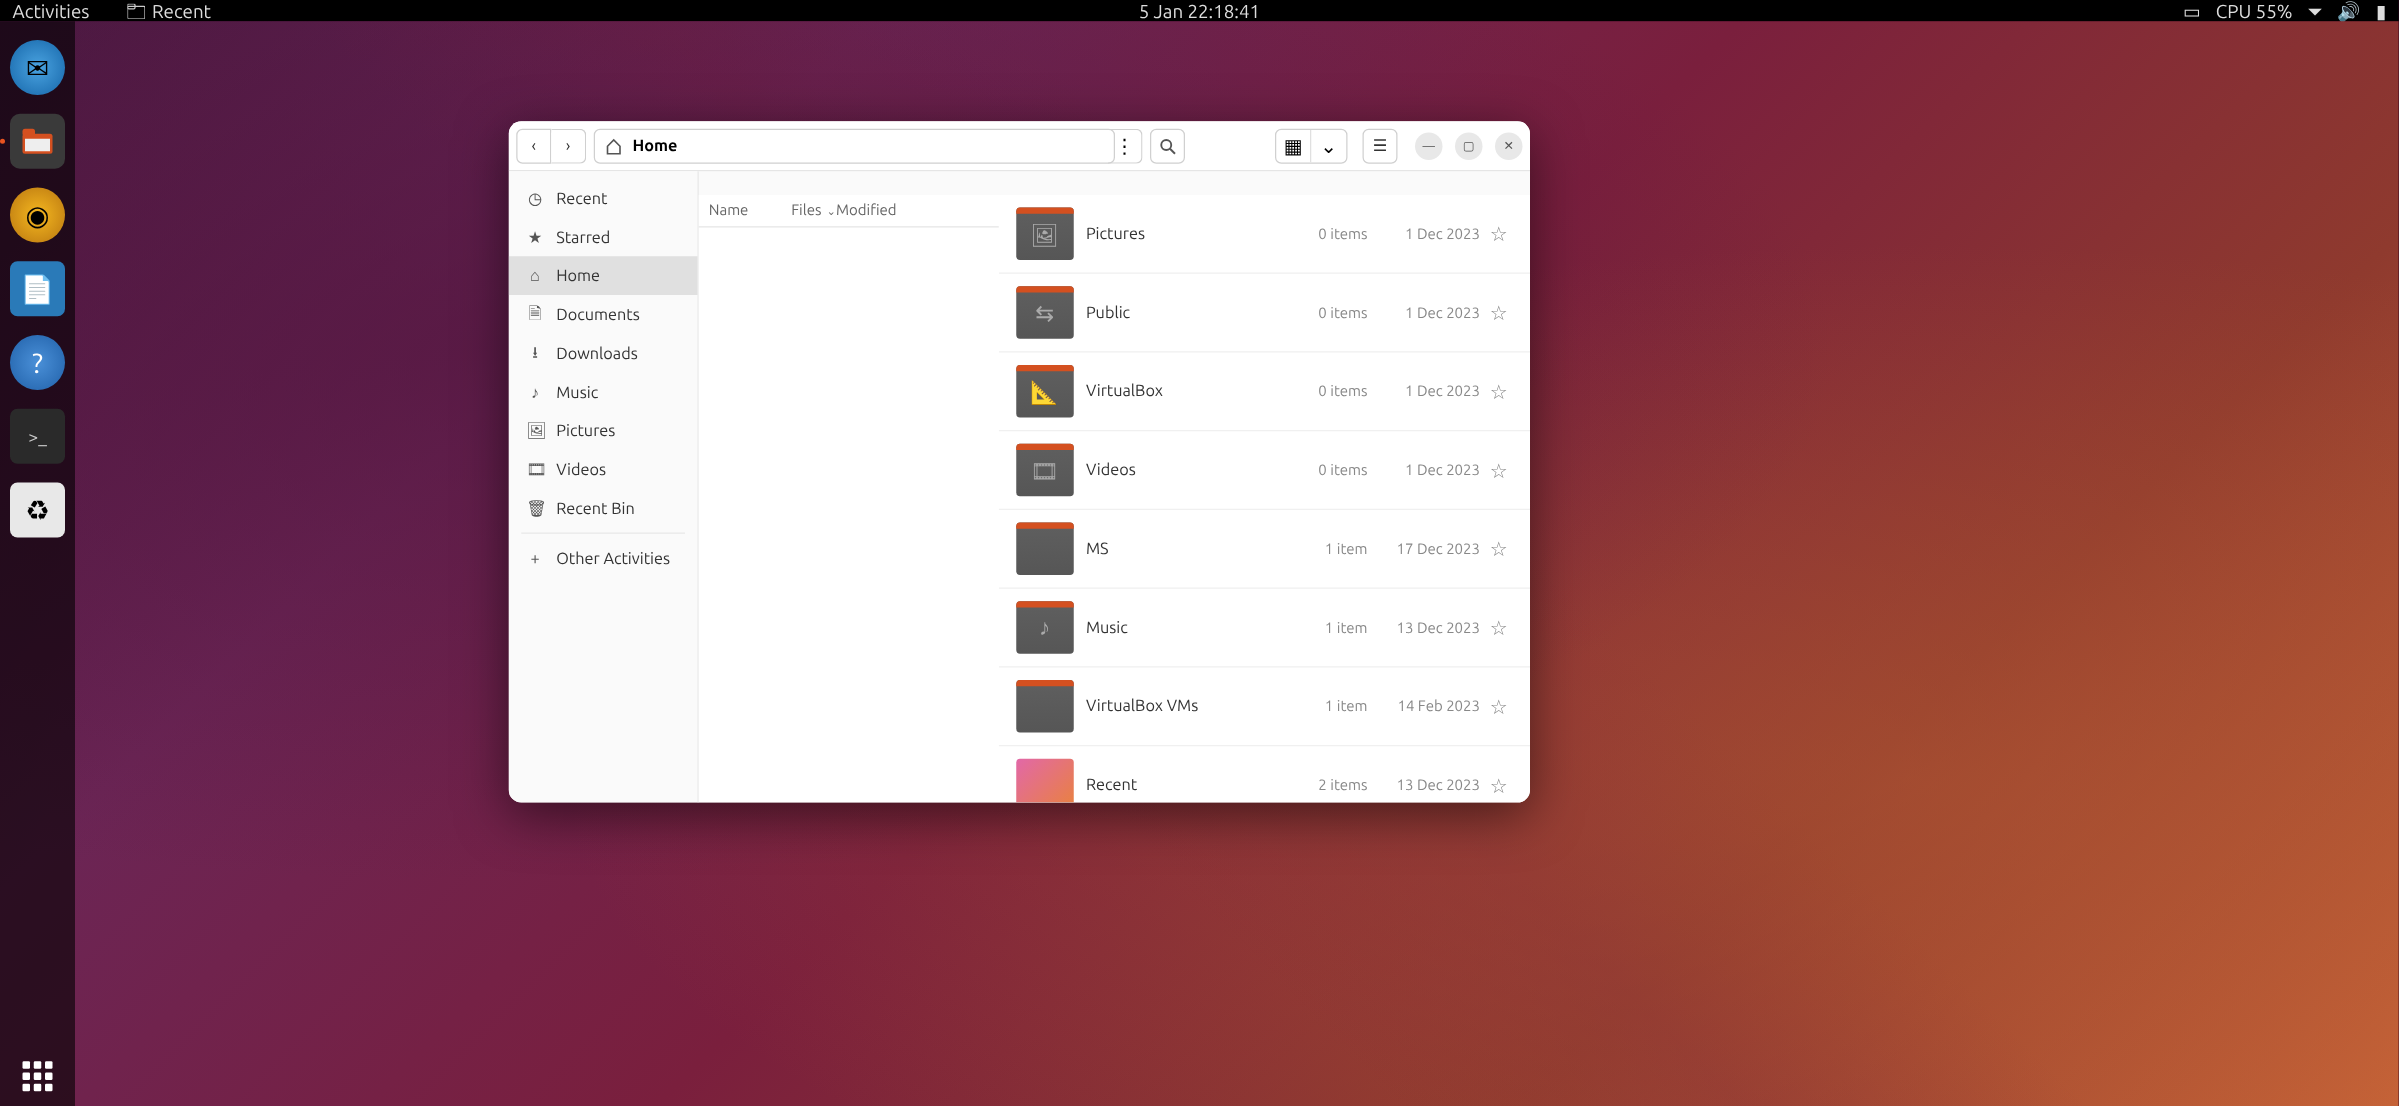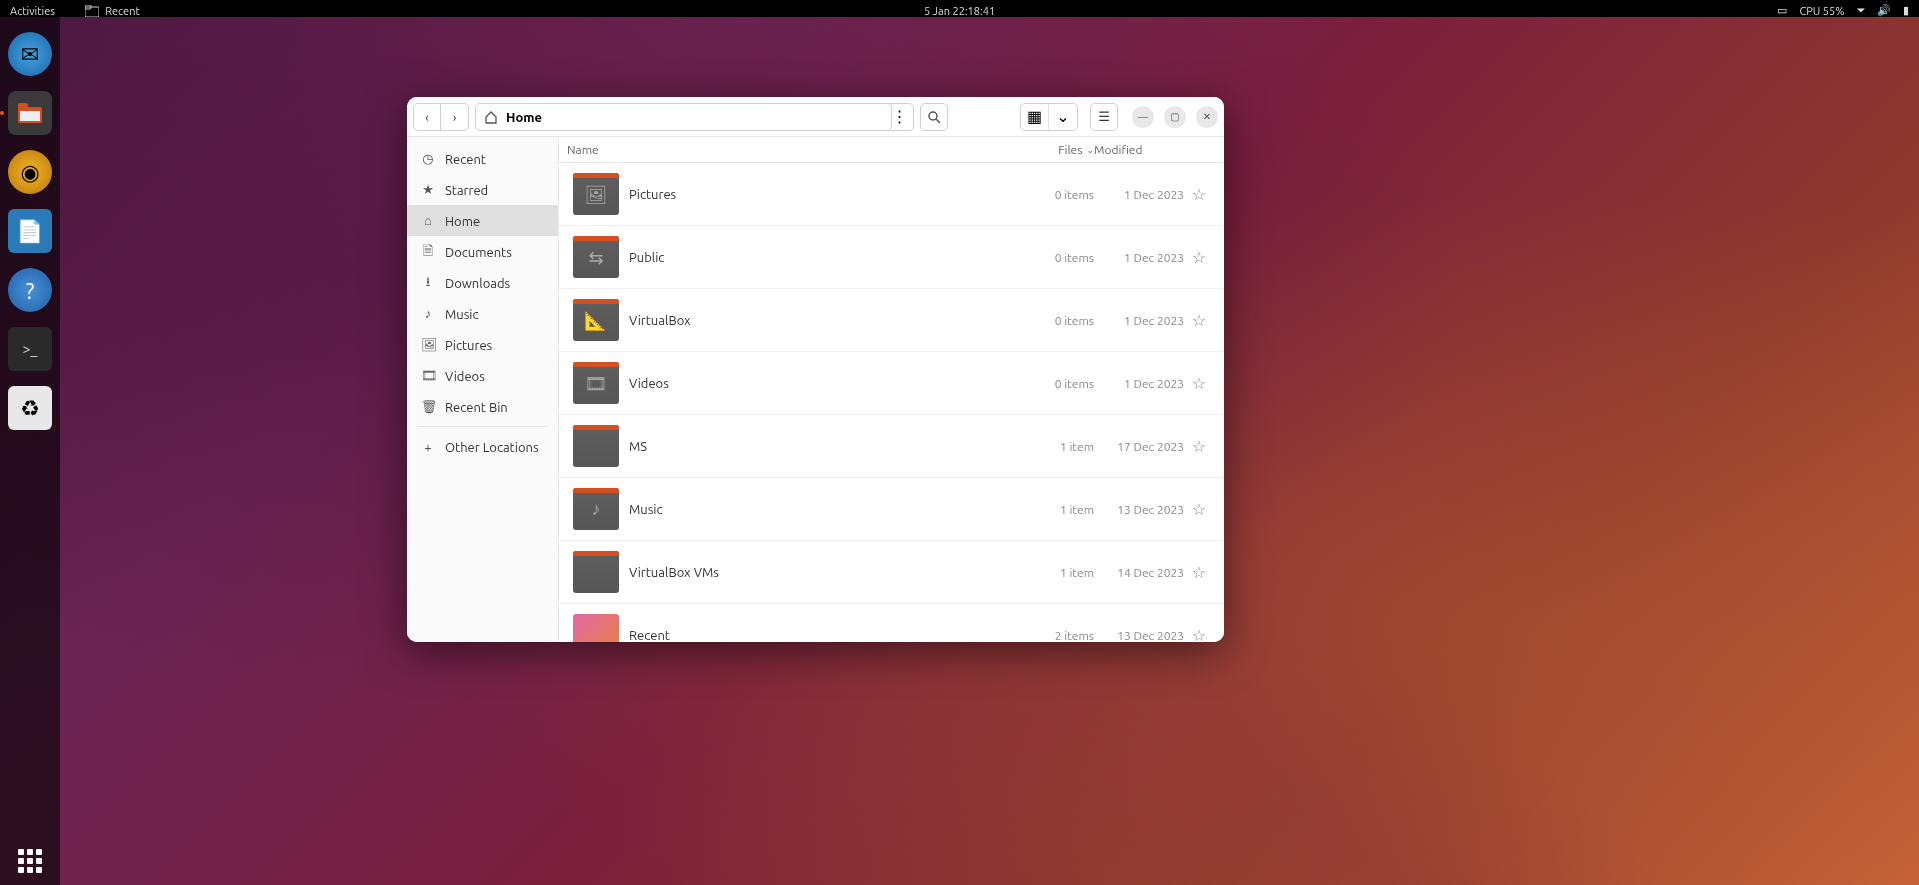--- a/index.html
+++ b/index.html
@@ -1,19 +1,19 @@
 <!DOCTYPE html>
 <html><head>
 <meta charset="utf-8">
 <style>
 * { margin: 0; padding: 0; box-sizing: border-box; font-family: Ubuntu, "Segoe UI", sans-serif; }
 body { width: 1919px; height: 885px; overflow: hidden; background: #2c001e; position: relative; }
 
 
-.topbar { position: absolute; top: 0; left: 0; right: 0; height: 17px; background: #000; color: #ddd; font-size: 11px; display: flex; align-items: flex-end; padding: 0 10px; }
+.topbar { position: absolute; top: 0; left: 0; right: 0; height: 17px; background: #000; color: #ddd; font-size: 15px; display: flex; align-items: center; padding: 0 10px; }
 .topbar-left { display: flex; gap: 30px; align-items: center; }
 .topbar-center { position: absolute; left: 50%; transform: translateX(-50%); }
 .topbar-right { margin-left: auto; display: flex; gap: 12px; align-items: center; }
 .files-item { display: flex; gap: 6px; align-items: center; }
 
 
 .desktop { position: absolute; top: 17px; left: 0; right: 0; bottom: 0; background: linear-gradient(135deg, #4a1942 0%, #6b2555 25%, #7a1f3d 50%, #8f3a2e 75%, #c86438 100%); }
 .desktop::before { content: ""; position: absolute; inset: 0; background:
   radial-gradient(ellipse at 20% 30%, rgba(80,20,60,.6), transparent 50%),
   radial-gradient(ellipse at 80% 70%, rgba(180,90,50,.5), transparent 50%),
@@ -45,21 +45,21 @@
 .wc { width: 22px; height: 22px; border-radius: 50%; background: #e8e8e8; display: flex; align-items: center; justify-content: center; font-size: 10px; color: #555;}
 .wc.close { background: #e8e8e8; }
 
 .body { flex: 1; display: flex; min-height: 0; }
 .sidebar { width: 152px; background: #fafafa; border-right: 1px solid #e8e8e8; padding: 6px 0; font-size: 13px; }
 .sb-item { height: 31px; display: flex; align-items: center; gap: 10px; padding: 0 14px; color: #333; }
 .sb-item.selected { background: #e0e0e0; }
 .sb-item .ico { width: 14px; text-align: center; color: #555; }
 .sb-sep { height: 1px; background: #e8e8e8; margin: 4px 10px; }
 
-.content { flex: 1; display: flex; flex-direction: column; background: #fff; min-height: 0; }
+.content { flex: 1; display: flex; flex-direction: row; background: #fff; min-height: 0; margin-top: 19px; }
 .cols { height: 26px; border-bottom: 1px solid #e5e5e5; display: flex; align-items: center; font-size: 12px; color: #666; padding-right: 10px; }
 .col-name { flex: 1; padding-left: 8px; }
 .col-size { width: 70px; text-align: right; display:flex; justify-content:flex-end; align-items:center; gap:4px;}
 .col-mod { width: 90px; }
 .col-star { width: 30px; }
 .rows { flex: 1; overflow: hidden; }
 .row { height: 63px; display: flex; align-items: center; border-bottom: 1px solid #f0f0f0; padding-right: 10px; }
 .folder { width: 46px; height: 42px; margin: 0 10px 0 14px; border-radius: 3px; background: linear-gradient(#5f5f5f,#565656); position: relative; display:flex; align-items:center; justify-content:center; color:#aaa; font-size:18px;}
 .folder::before { content: ""; position: absolute; top: 0; left: 0; right: 0; height: 5px; background: #d45020; border-radius: 3px 3px 0 0; }
 .folder.desktop-f { background: linear-gradient(135deg,#e268a8,#e9823c); }
@@ -194,21 +194,21 @@
           <span class="ico">🎞</span>
           <span>Videos</span>
         </div>
         <div class="sb-item">
           <span class="ico">🗑</span>
           <span>Recent Bin</span>
         </div>
         <div class="sb-sep"></div>
         <div class="sb-item">
           <span class="ico">+</span>
-          <span>Other Locations</span>
+          <span>Other Activities</span>
         </div>
       </div>
     <div class="content">
       <div class="cols">
         <div class="col-name">Name</div>
         <div class="col-size">
             <span>Files</span> 
             <span style="font-size:9px;">⌄</span>
           </div>
         <div class="col-mod">Modified</div>
@@ -254,21 +254,21 @@
             <div class="folder">♪</div>
             <div class="row-name">Music</div>
             <div class="row-size">1 item</div>
             <div class="row-mod">13 Dec 2023</div>
             <div class="row-star">☆</div>
           </div>
           <div class="row">
             <div class="folder"></div>
             <div class="row-name">VirtualBox VMs</div>
             <div class="row-size">1 item</div>
-            <div class="row-mod">14 Dec 2023</div>
+            <div class="row-mod">14 Feb 2023</div>
             <div class="row-star">☆</div>
           </div>
           <div class="row">
             <div class="folder desktop-f"></div>
             <div class="row-name">Recent</div>
             <div class="row-size">2 items</div>
             <div class="row-mod">13 Dec 2023</div>
             <div class="row-star">☆</div>
           </div>
         </div>

